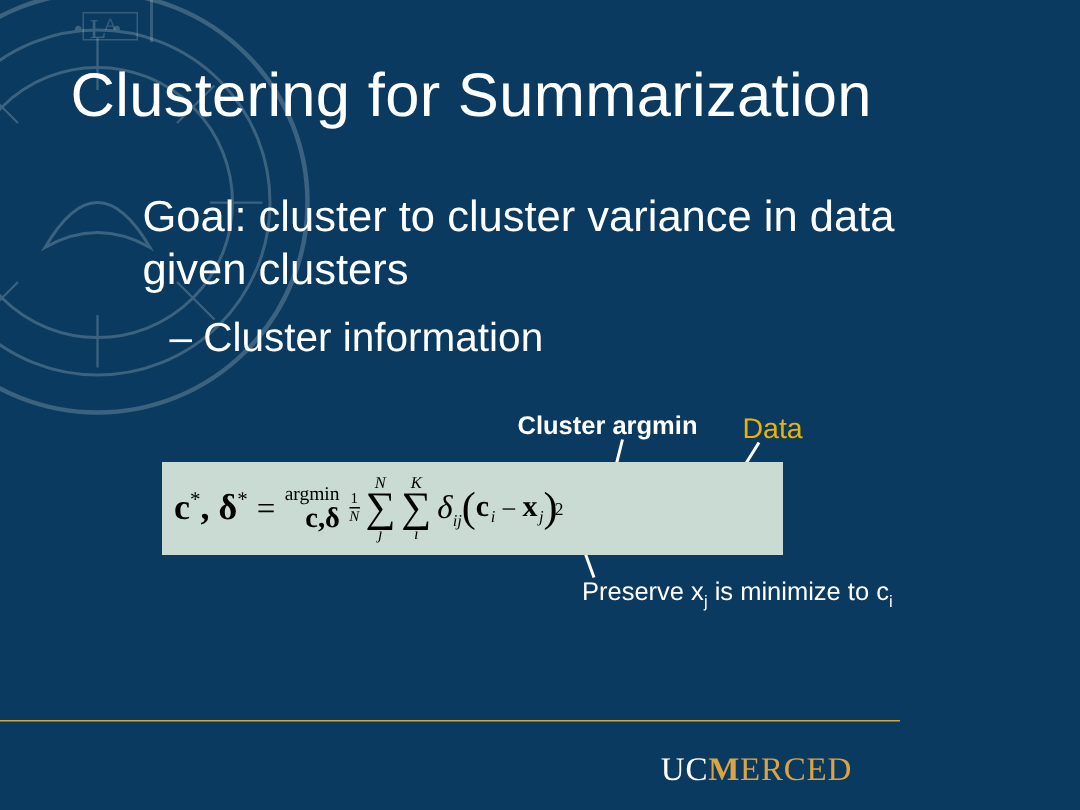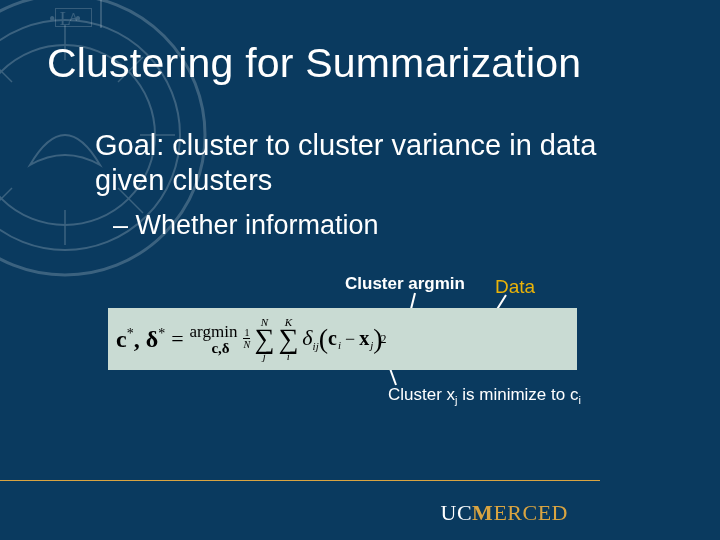--- a/index.html
+++ b/index.html
@@ -115,36 +115,36 @@
     width: 2px;
     height: 28px;
     background: #fff;
     transform: rotate(-20deg);
     transform-origin: bottom;
   }
   .formula {
     position: absolute;
     left: 108px;
     top: 308px;
-    width: 469px;
+    width: 414px;
     height: 62px;
     background: #c9dbd3;
     color: #000;
     font-family: 'Times New Roman', serif;
     display: flex;
     align-items: center;
     padding: 0 8px;
     white-space: nowrap;
   }
   .lhs { font-size: 24px; font-weight: 700; }
   .lhs sup { font-size: 14px; font-weight: 400; }
   .eq { font-size: 22px; margin: 0 6px; }
   .argmin-wrap { display: inline-flex; flex-direction: column; align-items: center; margin-right: 4px; }
-  .argmin { font-size: 17px; }
-  .argmin-sub { font-size: 15px; font-weight: 700; margin-top: -2px; margin-left: 14px; }
+  .argmin { font-size: 13px; }
+  .argmin-sub { font-size: 19px; font-weight: 700; margin-top: -2px; margin-left: 14px; }
   .frac { display: inline-flex; flex-direction: column; align-items: center; font-size: 10px; line-height: 1; margin: 0 2px; }
   .frac .num { border-bottom: 1px solid #000; padding: 0 1px; }
   .frac .den { padding-top: 1px; font-style: italic; }
   .sigma-wrap { display: inline-flex; flex-direction: column; align-items: center; margin: 0 2px; }
   .sigma-top { font-size: 11px; font-style: italic; }
   .sigma { font-size: 28px; line-height: 0.8; }
   .sigma-bot { font-size: 11px; font-style: italic; }
   .delta { font-size: 22px; font-style: italic; margin-left: 2px; }
   .delta-sub { font-size: 11px; vertical-align: sub; }
   .paren { font-size: 28px; }
@@ -195,21 +195,21 @@
     <text x="150" y="40" text-anchor="middle" fill="#ffffff" font-size="18" font-family="serif">• L •</text>
   </svg>
 </div>
 
 <div class="divider-top">A</div>
 <div class="vline"></div>
 
 <div class="title">Clustering for Summarization</div>
 
 <div class="bullet-main">Goal: cluster to cluster variance in data given clusters</div>
-<div class="bullet-sub">– Whether information</div>
+<div class="bullet-sub">– Cluster information</div>
 
 <div class="anno-cluster">Cluster argmin</div>
 <div class="anno-data">Data</div>
 <div class="line1"></div>
 <div class="line2"></div>
 <div class="line3"></div>
 
 <div class="formula">
   <span class="lhs">
     <span>c</span><sup>*</sup>,&nbsp;<span>δ</span><sup>*</sup>
@@ -238,20 +238,20 @@
   </span>
   <span class="paren">(</span>
   <span><span class="vec">c</span><span class="vec-sub">i</span></span>
   <span class="minus">−</span>
   <span><span class="vec">x</span><span class="vec-sub">j</span></span>
   <span class="paren">)</span>
     <span class="sq-sup">2</span>
 </div>
 
 <div class="anno-assign">
-  <span>Cluster x</span><sub>j</sub><span> is minimize to c</span><sub>i</sub>
+  <span>Preserve x</span><sub>j</sub><span> is minimize to c</span><sub>i</sub>
 </div>
 
 <div class="bottom-bar">
   <div class="logo">
     <span class="uc">UC</span><span class="m">M</span><span>ERCED</span>
   </div>
 </div>
 
 </body></html>

